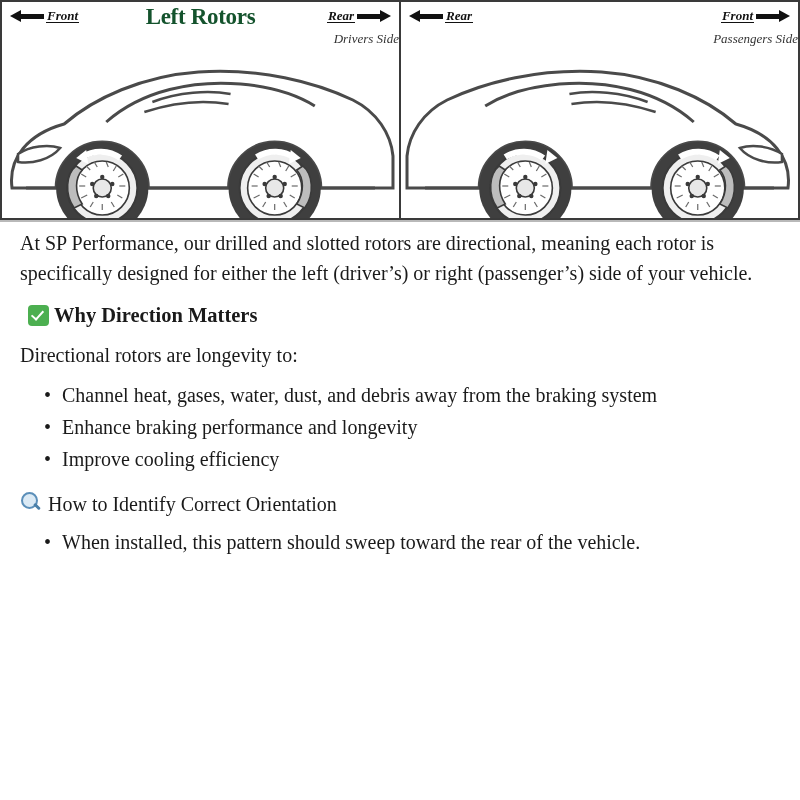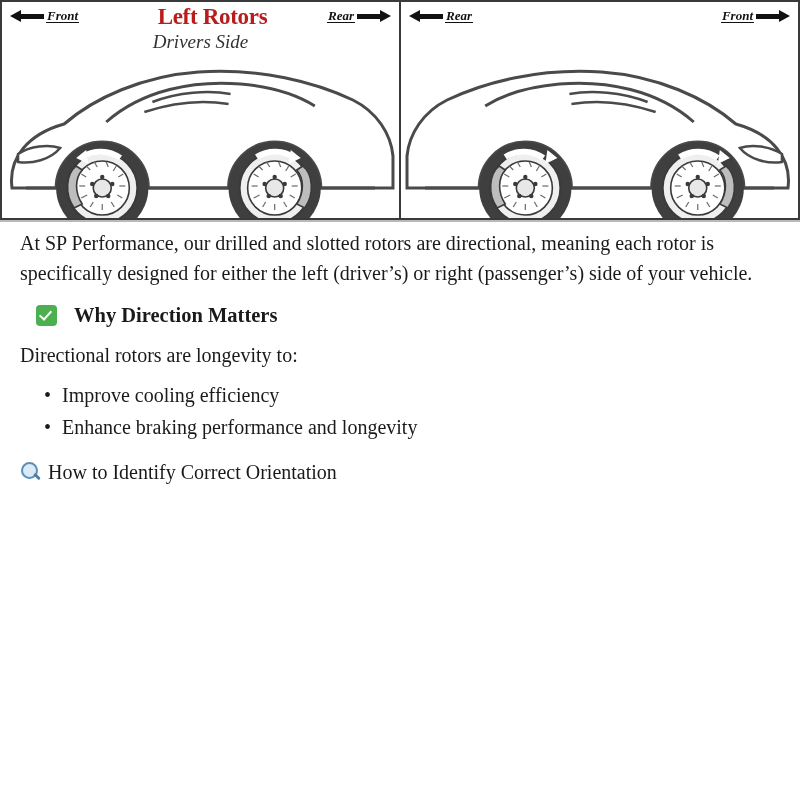--- a/index.html
+++ b/index.html
@@ -39,38 +39,38 @@
     border: 2px solid #3a3a3a;
     overflow: hidden;
     background: #fff;
   }
   .panel.left { border-right: 1px solid #3a3a3a; }
   .panel.right { border-left: 1px solid #3a3a3a; }
 
   .panel-title {
     position: absolute;
     top: 2px;
-    left: 12px;
+    left: 0;
     width: 100%;
     text-align: center;
     font-family: "Liberation Serif", serif;
     font-weight: bold;
     font-size: 23px;
     letter-spacing: -0.3px;
-    color: #b91c1c;
+    color: #14532d;
   }
   .panel-sub {
     position: absolute;
     top: 29px;
     left: 0;
     width: 100%;
-    text-align: center;
+    text-align: right;
     font-family: "Liberation Serif", serif;
     font-style: italic;
-    font-size: 19px;
+    font-size: 13px;
     color: #333;
   }
 
   .arrow-tag {
     position: absolute;
     top: 7px;
     display: flex;
     align-items: center;
     gap: 2px;
     font-family: "Liberation Serif", serif;
@@ -127,35 +127,35 @@
     padding: 0 20px 0 20px;
     box-sizing: border-box;
   }
   p.para {
     margin: 6px 0 10px 0;
     font-size: 20px;
     line-height: 30px;
     color: #1a1a1a;
   }
   h2.heading {
-    margin: 14px 0 12px 16px;
+    margin: 14px 0 12px 8px;
     font-size: 20.5px;
     font-weight: bold;
     line-height: 26px;
     display: flex;
     align-items: center;
-    gap: 17px;
+    gap: 5px;
   }
   h3.subheading {
     margin: 16px 0 10px 0;
     font-size: 20px;
     font-weight: normal;
     line-height: 26px;
     display: flex;
-    align-items: center;
+    align-items: flex-start;
     gap: 6px;
   }
   .check-emoji {
     display: inline-block;
     width: 21px; height: 21px;
     border-radius: 4px;
     background: #4caf50;
     position: relative;
     flex: 0 0 auto;
   }
@@ -313,20 +313,21 @@
         <path d="M300 128 C310 136 312 156 302 170 L294 166 C302 154 301 140 294 132 Z" fill="#bdbdbd" stroke="#3a3a3a" stroke-width="1.6"></path>
         <path d="M254 119 A34 34 0 0 1 292 120" fill="none" stroke="#ffffff" stroke-width="6"></path>
         <path d="M288 112 L298 120 L286 126 Z" fill="#ffffff"></path>
       </svg>
 
       <div class="rot-label" style="left:150px; top:112px; transform:rotate(-28deg);">Rotation</div>
       <div class="rot-label" style="left:258px; top:114px; transform:rotate(28deg);">Rotation</div>
     </div>
 
     <div class="panel right">
+      <div class="panel-sub">Passengers Side</div>
 
       <div class="arrow-tag tl">
         <span class="arrow-shape left">
           <span class="head"></span>
             <span class="shaft"></span>
         </span>
         <span class="lbl">Rear</span>
       </div>
 
       <div class="arrow-tag tr">
@@ -418,28 +419,30 @@
     <p class="para">At SP Performance, our drilled and slotted rotors are directional, meaning each rotor is specifically designed for either the left (driver’s) or right (passenger’s) side of your vehicle.</p>
 
     <h2 class="heading">
       <span class="check-emoji"></span>
       <span>Why Direction Matters</span>
     </h2>
 
     <p class="para">Directional rotors are longevity to:</p>
 
     <ul class="bullets">
+      <li>Channel heat, gases, water, dust, and debris away from the braking system</li>
+      <li>Enhance braking performance and longevity</li>
       <li>Improve cooling efficiency</li>
-      <li>Enhance braking performance and longevity</li>
     </ul>
 
     <h3 class="subheading">
       <span class="magnifier">
         <span class="glass"></span>
           <span class="handle"></span>
       </span>
       <span>How to Identify Correct Orientation</span>
     </h3>
 
     <ul class="bullets tight">
+      <li>When installed, this pattern should sweep toward the rear of the vehicle.</li>
     </ul>
   </div>
 </div>
 
 </body></html>

